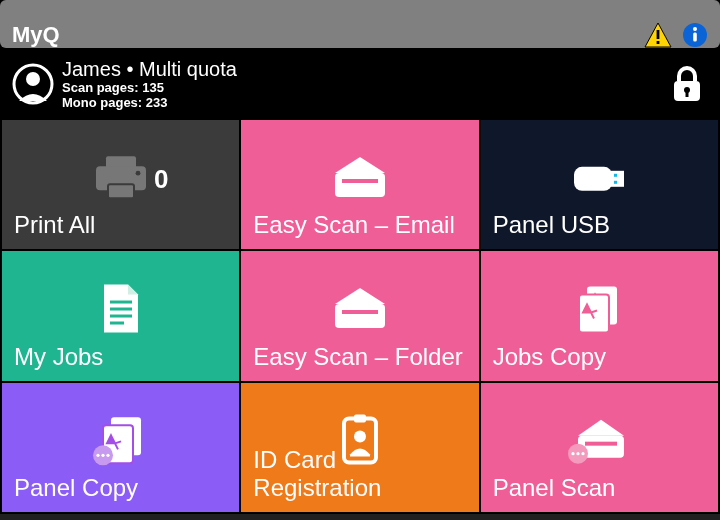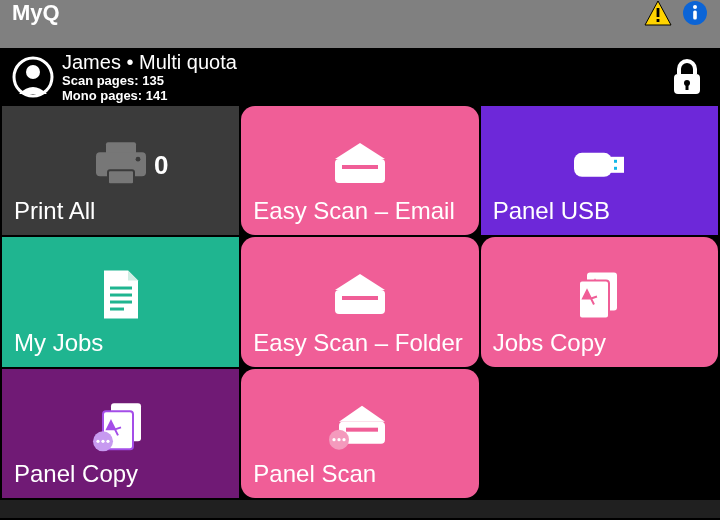--- a/index.html
+++ b/index.html
@@ -7,36 +7,37 @@
     font-family: Arial, Helvetica, sans-serif;
     background: #000;
     width: 720px;
     height: 520px;
     overflow: hidden;
   }
   .top-bar {
     height: 48px;
     background: #808080;
     display: flex;
-    align-items: flex-start;
+    align-items: flex-end;
     padding: 0 12px;
     color: #fff;
+    border-radius: 6px;
   }
   .top-bar .title {
     font-size: 22px;
     font-weight: bold;
     flex: 1;
   }
   .top-bar .icons {
     display: flex;
     gap: 10px;
     align-items: center;
   }
   .user-bar {
-    height: 58px;
+    height: 72px;
     background: #000;
     display: flex;
     align-items: center;
     padding: 0 12px;
     color: #fff;
   }
   .avatar {
     margin-right: 8px;
   }
   .user-info { flex:1; }
@@ -82,24 +83,24 @@
     top: 48%;
     left: 64%;
     transform: translateY(-58%);
     font-size: 26px;
     font-weight: bold;
     color: #fff;
   }
 
   
   .c-dark { background:#3b3b3b; }
-  .c-pink { background:#f05e97;border-radius:14px; }
-  .c-cyan { background:#6d28d9; }
+  .c-pink { background:#f05e97; }
+  .c-cyan { background:#0f172a; }
   .c-teal { background:#1fb590; }
-  .c-purple { background:#701a75; }
+  .c-purple { background:#8b5cf6; }
   .c-orange { background:#ef7a1a; }
 
   .footer {
     height: 18px;
     background:#202020;
   }
   svg { display:block; }
 </style>
 </head>
 <body>
@@ -132,21 +133,21 @@
       <path d="M7 38 Q21 24 35 38" fill="#fff"></path>
     </svg>
   </span>
   <div class="user-info">
     <div class="user-name">
       <span>James</span>
       <span> • </span>
       <span>Multi quota</span>
     </div>
     <div class="user-sub">Scan pages: 135</div>
-    <div class="user-sub">Mono pages: 141</div>
+    <div class="user-sub">Mono pages: 233</div>
   </div>
   <span class="lock">
     <svg width="34" height="38" viewBox="0 0 34 38">
       <path d="M9 16 v-5 a8 8 0 0 1 16 0 v5" fill="none" stroke="#fff" stroke-width="4"></path>
       <rect x="4" y="16" width="26" height="20" rx="4" fill="#fff"></rect>
       <circle cx="17" cy="25" r="3" fill="#000"></circle>
       <rect x="15.5" y="26" width="3" height="6" fill="#000"></rect>
     </svg>
   </span>
 </div>
@@ -234,20 +235,31 @@
         <path d="M20 24 l4 8 l-8 0 z M24 32 l6 -2 M24 32 l3 6" stroke="#a44de8" stroke-width="2" fill="#a44de8"></path>
         <circle cx="12" cy="44" r="10" fill="#c79af0"></circle>
         <circle cx="7" cy="44" r="1.6" fill="#fff"></circle>
         <circle cx="12" cy="44" r="1.6" fill="#fff"></circle>
         <circle cx="17" cy="44" r="1.6" fill="#fff"></circle>
       </svg>
     </span>
     <div class="label">Panel Copy</div>
   </div>
 
+  <div class="tile c-orange">
+    <span class="icon">
+      <svg width="44" height="56" viewBox="0 0 44 56">
+        <rect x="6" y="6" width="32" height="44" rx="5" fill="none" stroke="#fff" stroke-width="4"></rect>
+        <rect x="16" y="2" width="12" height="8" rx="2" fill="#fff"></rect>
+        <circle cx="22" cy="24" r="6" fill="#fff"></circle>
+        <path d="M12 42 Q22 30 32 42 V44 H12 Z" fill="#fff"></path>
+      </svg>
+    </span>
+    <div class="label">ID Card Registration</div>
+  </div>
 
   <div class="tile c-pink">
     <span class="icon">
       <svg width="66" height="54" viewBox="0 0 66 54">
         <path d="M12 22 L35 6 L58 22 Z" fill="#fff"></path>
         <rect x="12" y="22" width="46" height="22" rx="4" fill="#fff"></rect>
         <rect x="19" y="28" width="32" height="4" fill="#f05e97"></rect>
         <circle cx="12" cy="40" r="10" fill="#f49abd"></circle>
         <circle cx="7" cy="40" r="1.6" fill="#fff"></circle>
         <circle cx="12" cy="40" r="1.6" fill="#fff"></circle>

